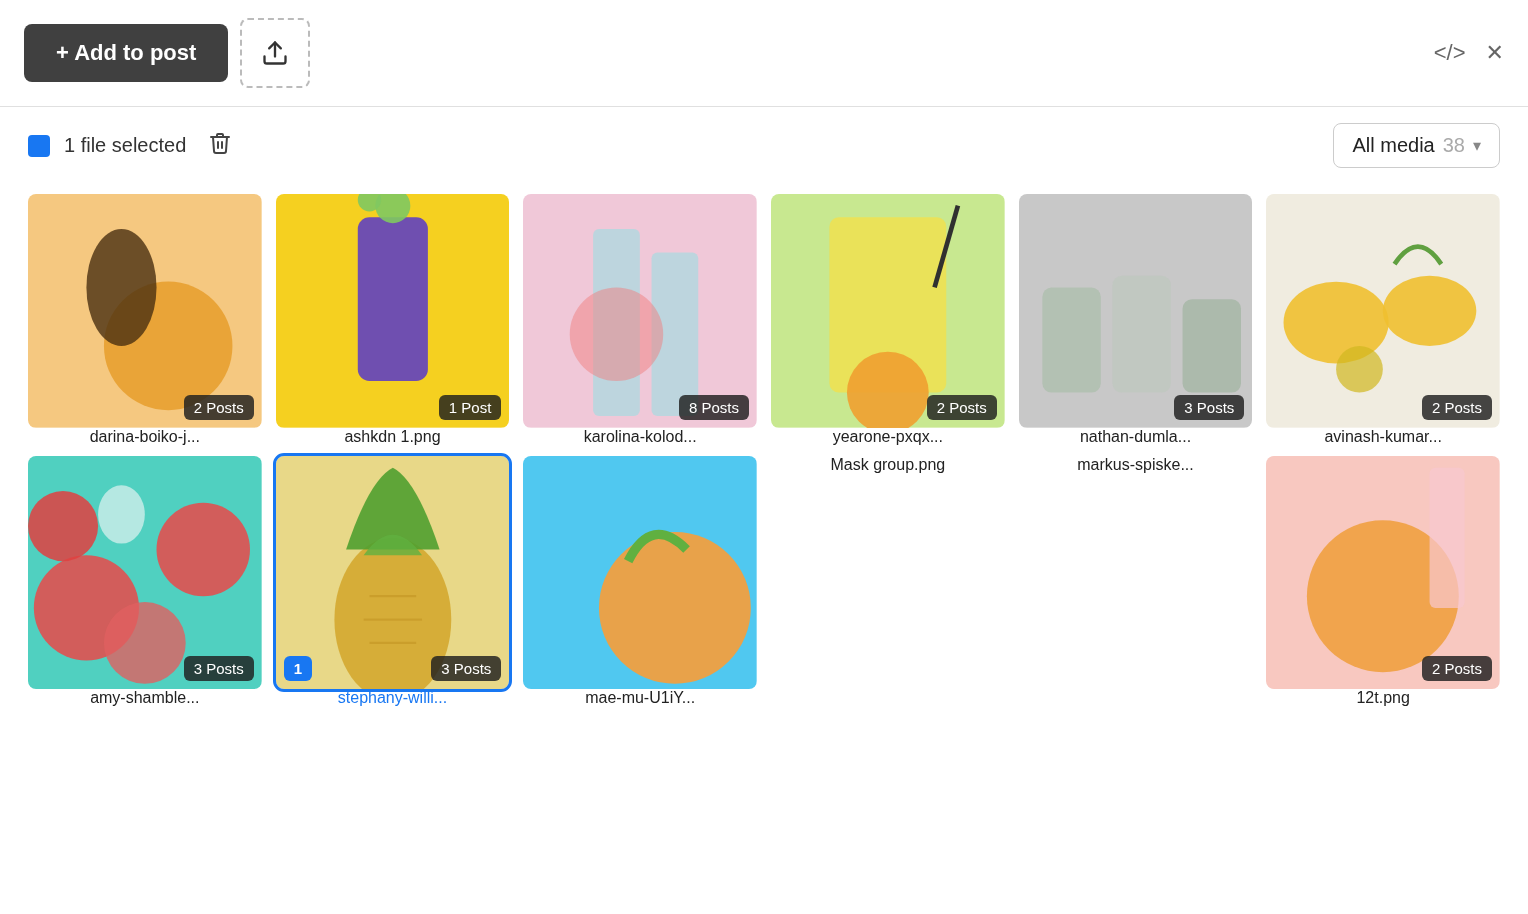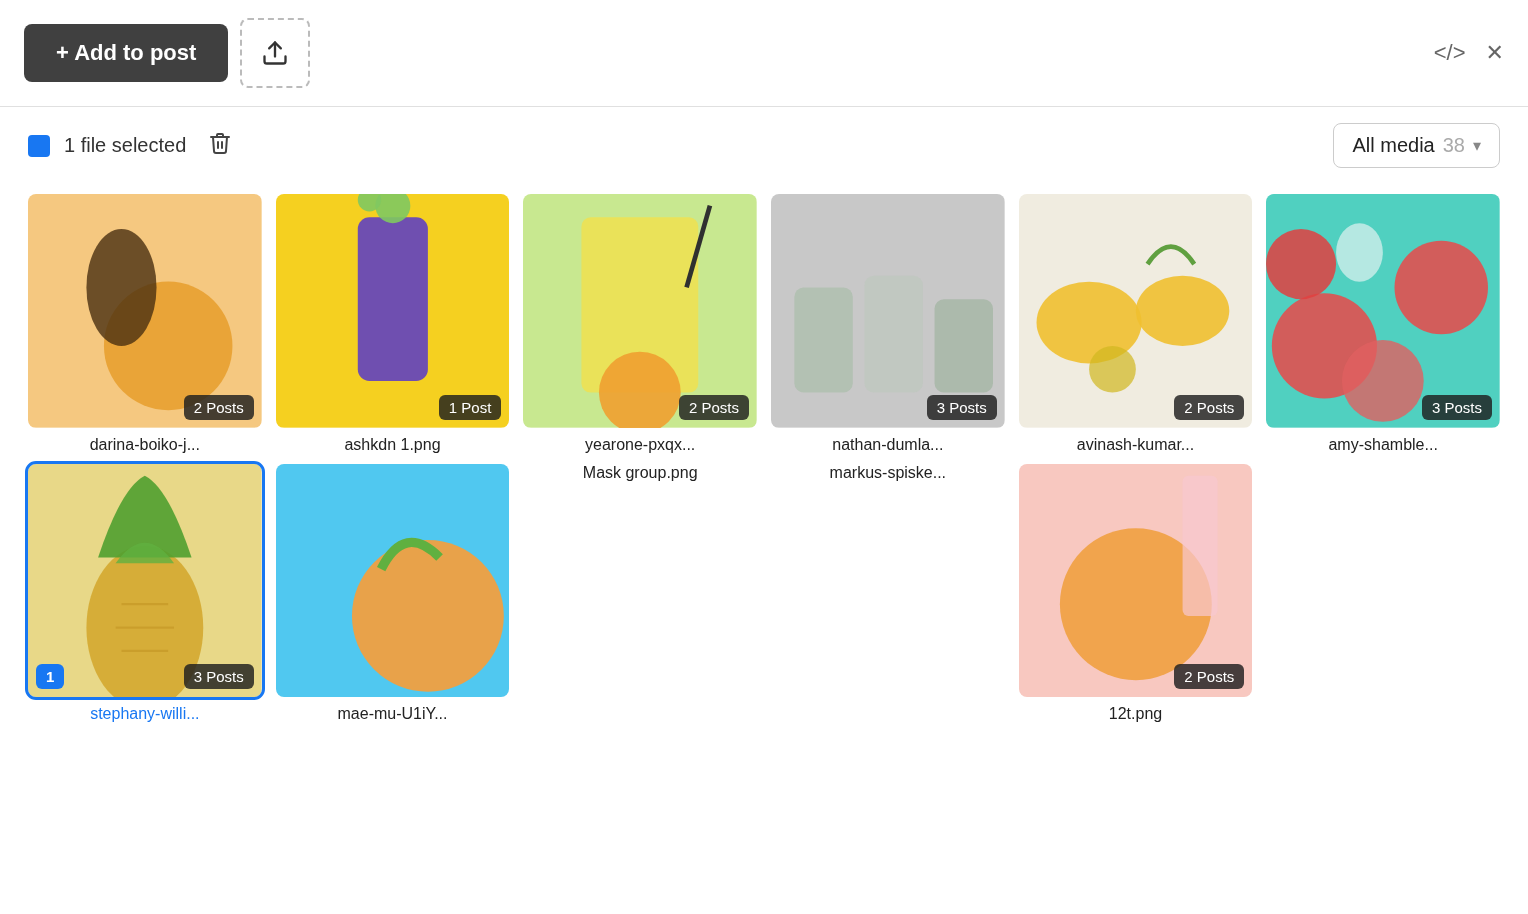--- a/index.html
+++ b/index.html
@@ -122,21 +122,20 @@
     .media-grid {
       display: grid;
       grid-template-columns: repeat(6, 1fr);
       gap: 10px 14px;
       padding: 10px 28px 28px;
     }
 
     .media-item {
       display: flex;
       flex-direction: column;
-      gap: 8px;
       cursor: pointer;
     }
 
     .media-thumb {
       position: relative;
       width: 100%;
       aspect-ratio: 1;
       border-radius: 8px;
       overflow: hidden;
     }
@@ -242,20 +241,32 @@
     <circle cx="100" cy="10" r="15" fill="#80c860" opacity="0.9"></circle>
     <circle cx="80" cy="5" r="10" fill="#80c860" opacity="0.9"></circle>
   </svg></div>
         <div class="post-badge">1 Post</div>
       </div>
       <div class="media-name">ashkdn 1.png</div>
     </div>
     <div class="media-item">
       <div class="media-thumb">
         <div style="width: 100%; height: 100%;"><svg width="100%" height="100%" viewBox="0 0 200 200" xmlns="http://www.w3.org/2000/svg">
+    <rect width="200" height="200" fill="#f0c8d8"></rect>
+    <rect x="60" y="30" width="40" height="160" rx="5" fill="#b0d8e0" opacity="0.8"></rect>
+    <rect x="110" y="50" width="40" height="140" rx="5" fill="#b0d8e0" opacity="0.8"></rect>
+    <circle cx="80" cy="120" r="40" fill="#f08080" opacity="0.5"></circle>
+  </svg></div>
+        <div class="post-badge">8 Posts</div>
+      </div>
+      <div class="media-name">karolina-kolod...</div>
+    </div>
+    <div class="media-item">
+      <div class="media-thumb">
+        <div style="width: 100%; height: 100%;"><svg width="100%" height="100%" viewBox="0 0 200 200" xmlns="http://www.w3.org/2000/svg">
     <rect width="200" height="200" fill="#c8e890"></rect>
     <rect x="50" y="20" width="100" height="150" rx="8" fill="#f0e050" opacity="0.85"></rect>
     <circle cx="100" cy="170" r="35" fill="#f0a030" opacity="0.9"></circle>
     <line x1="160" y1="10" x2="140" y2="80" stroke="#303030" stroke-width="4"></line>
   </svg></div>
         <div class="post-badge">2 Posts</div>
       </div>
       <div class="media-name">yearone-pxqx...</div>
     </div>
     <div class="media-item">

